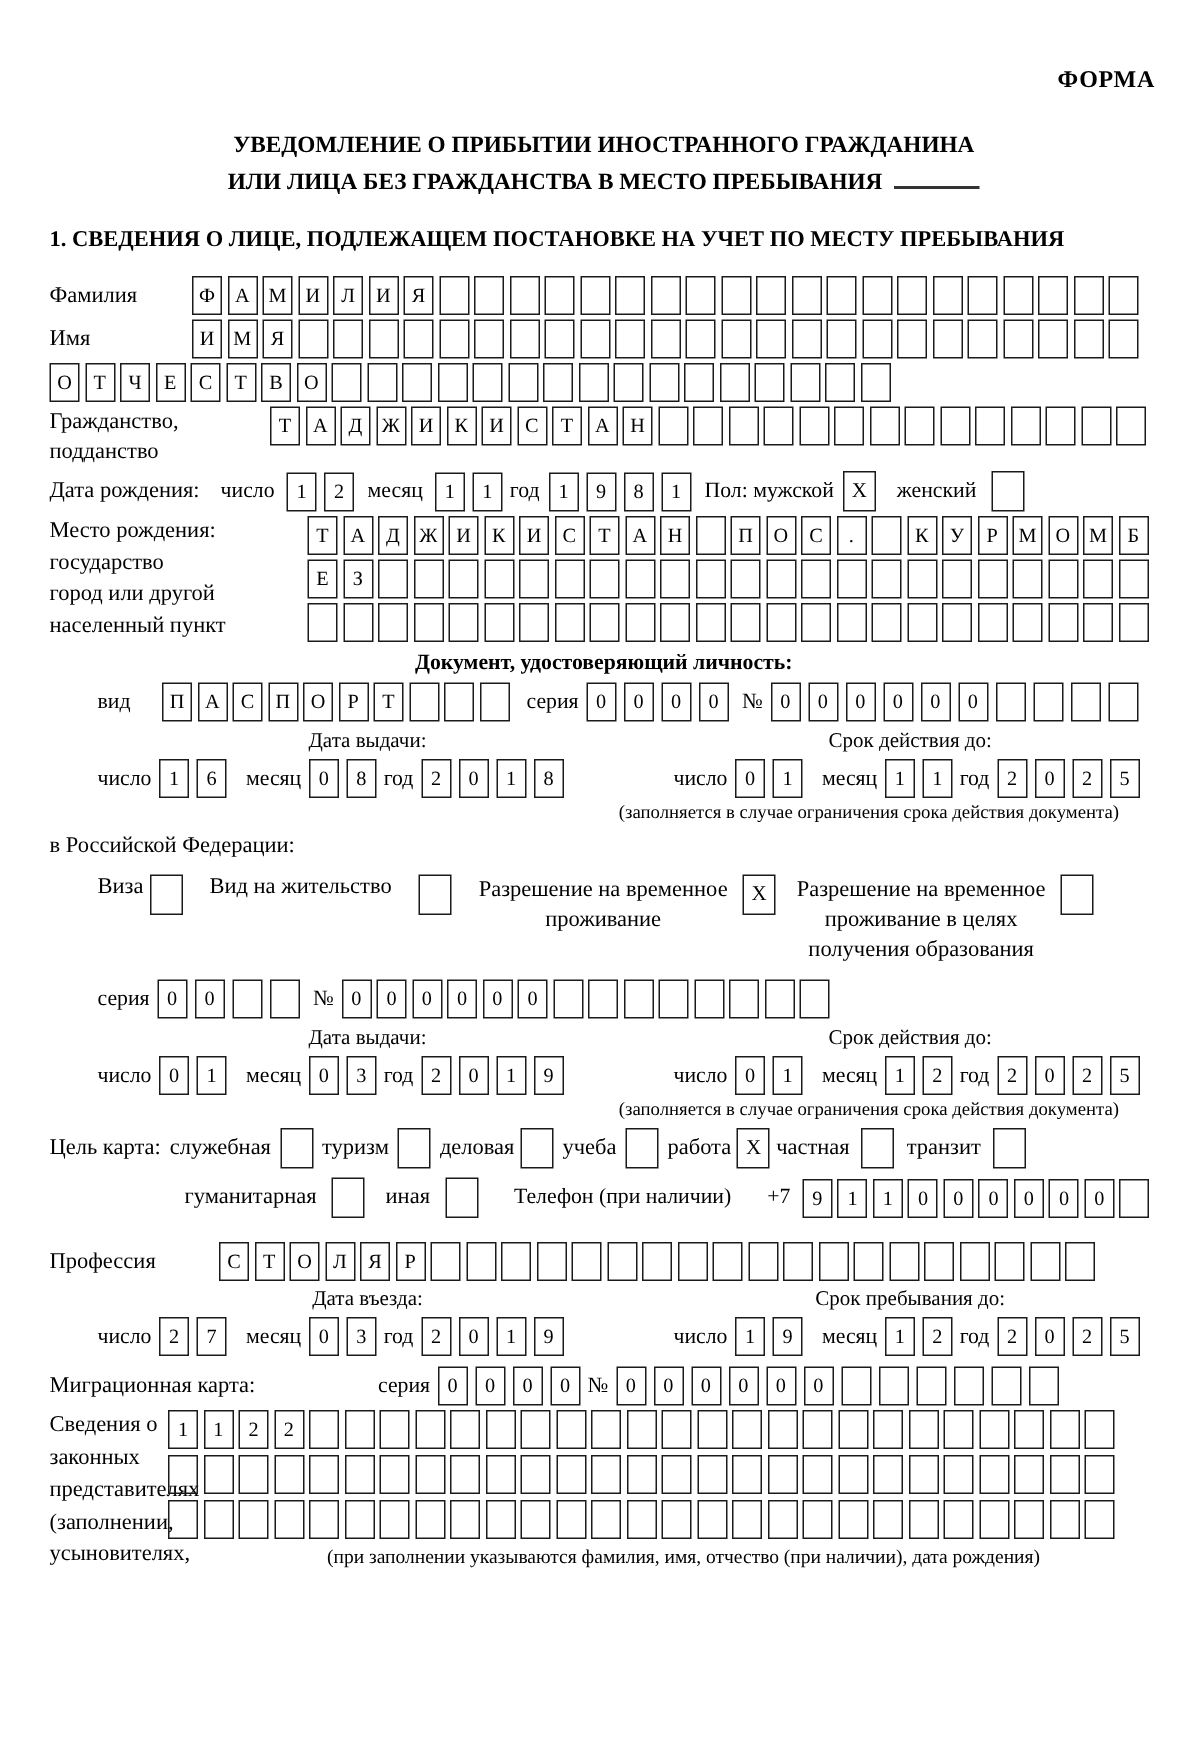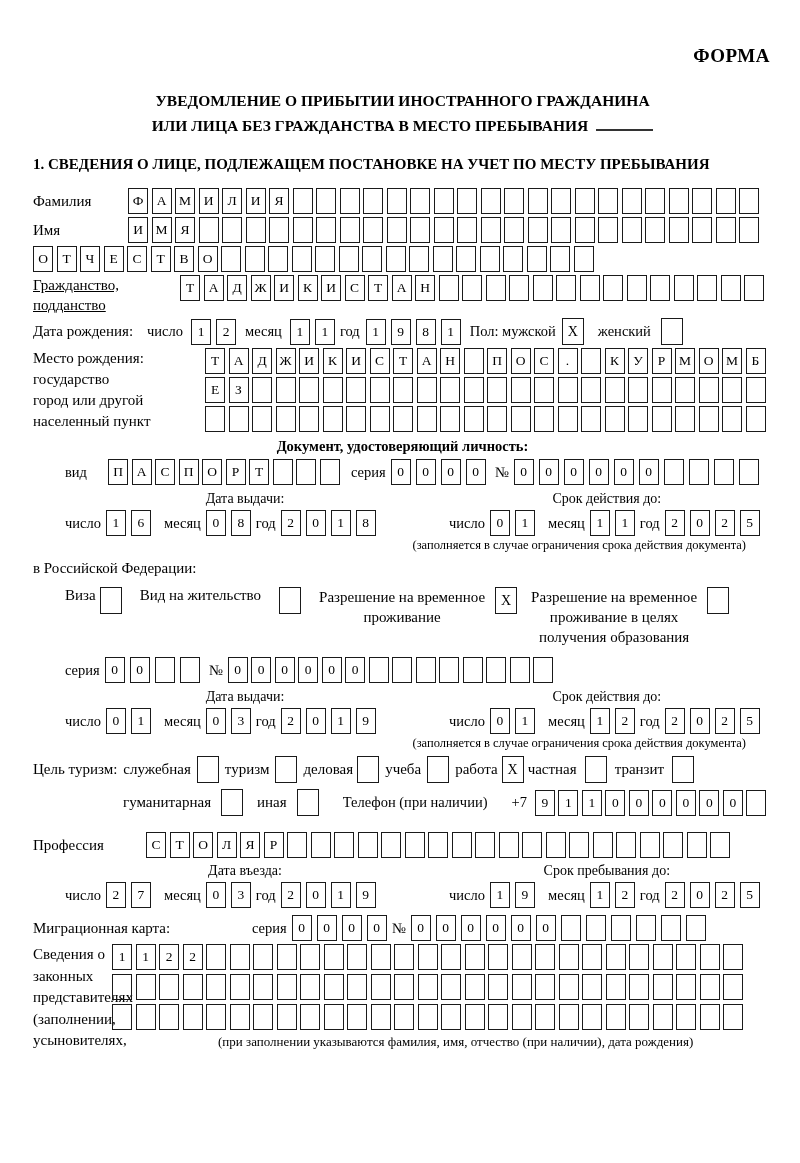--- a/index.html
+++ b/index.html
@@ -7,42 +7,42 @@
   body {
     width:800px; height:1163px; overflow:hidden;
     font-family:"Liberation Serif","DejaVu Serif",serif;
     color:#000; font-size:15px;
   }
   .page { padding:30px 28px 0 33px; }
 
   
   .appendix { margin-left:555px; font-size:13.5px; line-height:19px; }
   .appendix .rev { margin-top:5px; }
-  .forma { text-align:right; padding-right:2px; font-weight:bold; font-size:19px; margin-top:15px; letter-spacing:.5px; }
+  .forma { text-align:right; padding-right:2px; font-weight:bold; font-size:16px; margin-top:15px; letter-spacing:.5px; }
 
   .title { text-align:center; font-weight:bold; font-size:15.5px; line-height:25px; margin-top:21px; }
   .uline { display:inline-block; width:57px; border-bottom:2px solid #333; height:14px; margin-left:8px; }
 
   .sec1 { font-weight:bold; font-size:15px; margin-top:18px; text-align:left; }
 
   
   .cells { display:inline-flex; flex-wrap:nowrap; }
   .cell {
     display:inline-flex; align-items:center; justify-content:center;
     width:20px; height:26px; border:1.6px solid #1a1a1a;
     margin-right:3.5px; font-size:13.5px; flex:0 0 auto;
   }
   .dcells .cell { margin-right:5px; }
   .cbrow { display:inline-flex; }
   .cbrow .cell { width:22px; height:27px; margin-right:0; font-size:14px; }
 
   .row { display:flex; align-items:center; margin-bottom:3px; }
   .row.top { align-items:flex-start; }
   .lbl { flex:0 0 auto; font-size:15px; }
-  .w95 { width:95px; } .w172 { width:172px; } .w147 { width:147px;text-decoration:underline; } .w113 { width:113px; }
+  .w95 { width:95px; } .w172 { width:172px; } .w147 { width:147px; } .w113 { width:113px; }
   .lbl2 { line-height:20px; }
   .firstrows { margin-top:15px; }
   .sub { font-size:14.5px; flex:0 0 auto; }
   .g4{margin-left:4px}.g6{margin-left:6px}.g8{margin-left:8px}.g10{margin-left:10px}
   .g14{margin-left:14px}.g18{margin-left:18px}.g24{margin-left:24px}.mr5{margin-right:5px}
 
   
   .bp { display:flex; align-items:flex-start; margin-bottom:2px; }
   .bp-label { width:172px; line-height:21px; font-size:15px; }
   .bp-cells .cells { display:flex; margin-bottom:3px; }
@@ -527,21 +527,21 @@
             <span class="cell">0</span>
             <span class="cell">2</span>
             <span class="cell">5</span>
           </span>
       </div>
     </div>
   </div>
   <div class="note">(заполняется в случае ограничения срока действия документа)</div>
 
   <div class="purpose1">
-    <span class="lbl">Цель туризм:</span>
+    <span class="lbl">Цель карта:</span>
     <span class="popt g6">
         <span>служебная</span>
         <span class="cbrow g6">
           <span class="cell"></span>
         </span>
       </span>
     <span class="popt g6">
         <span>туризм</span>
         <span class="cbrow g6">
           <span class="cell"></span>

